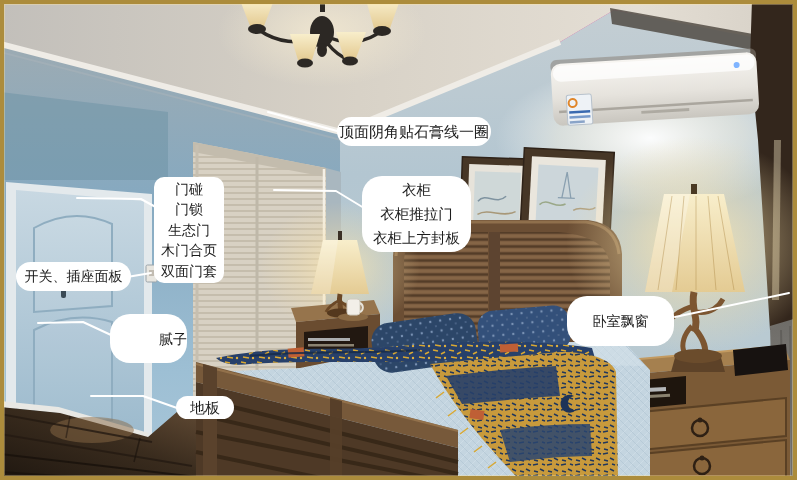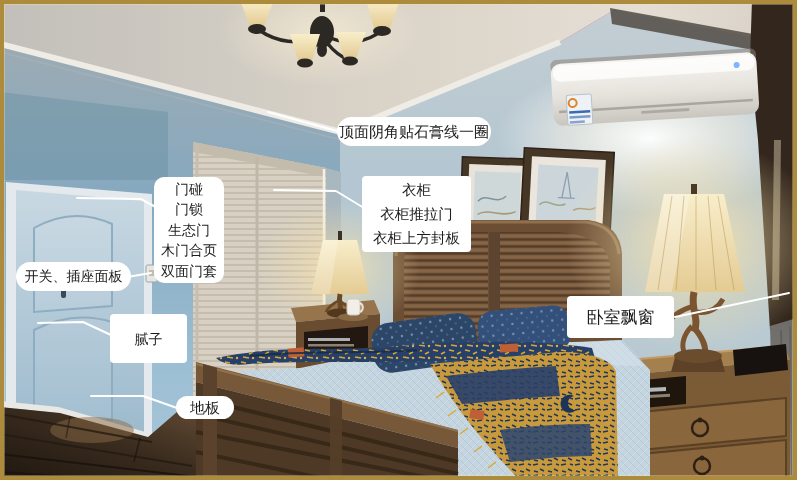--- a/index.html
+++ b/index.html
@@ -11,31 +11,31 @@
   #scene{position:absolute;left:0;top:0;}
   .gold-frame{
     position:absolute;inset:0;border:4px solid #ac8c3c;
     pointer-events:none;z-index:30;
     box-shadow:inset 0 0 0 1px rgba(255,230,160,.35);
   }
   .label{
     position:absolute;background:#ffffff;color:#1c1c1c;
     display:flex;flex-direction:column;justify-content:center;
     text-align:center;z-index:20;
-    font-size:14.5px;line-height:22px;border-radius:4px;
+    font-size:14.5px;line-height:22px;border-radius:20px;
   }
   .label span{display:block;}
   .pill{border-radius:15px;}
   #lb-ceiling{left:337px;top:117px;width:154px;height:29px;font-size:15px;line-height:29px;}
   #lb-door{left:154px;top:177px;width:70px;height:106px;font-size:14px;line-height:20.4px;border-radius:10px;}
   #lb-switch{left:16px;top:262px;width:115px;height:29px;font-size:14px;line-height:29px;}
-  #lb-putty{left:110px;top:314px;width:77px;height:49px;font-size:14px;line-height:22px;}
+  #lb-putty{left:110px;top:314px;width:77px;height:49px;font-size:14px;line-height:22px;text-align:right;}
   #lb-floor{left:176px;top:396px;width:58px;height:23px;font-size:15px;line-height:29px;}
   #lb-wardrobe{left:362px;top:176px;width:109px;height:76px;font-size:14.5px;line-height:24px;}
-  #lb-window{left:567px;top:296px;width:107px;height:42px;font-size:17px;line-height:23px;}
+  #lb-window{left:567px;top:296px;width:107px;height:50px;font-size:14px;line-height:23px;}
 </style>
 </head>
 <body>
 
 <div id="stage">
 
 <svg id="scene" width="797" height="480" viewBox="0 0 797 480">
   <defs>
     <linearGradient id="ceilG" x1="0" y1="0" x2="1" y2="0">
       <stop offset="0" stop-color="#c2bfba"></stop>

